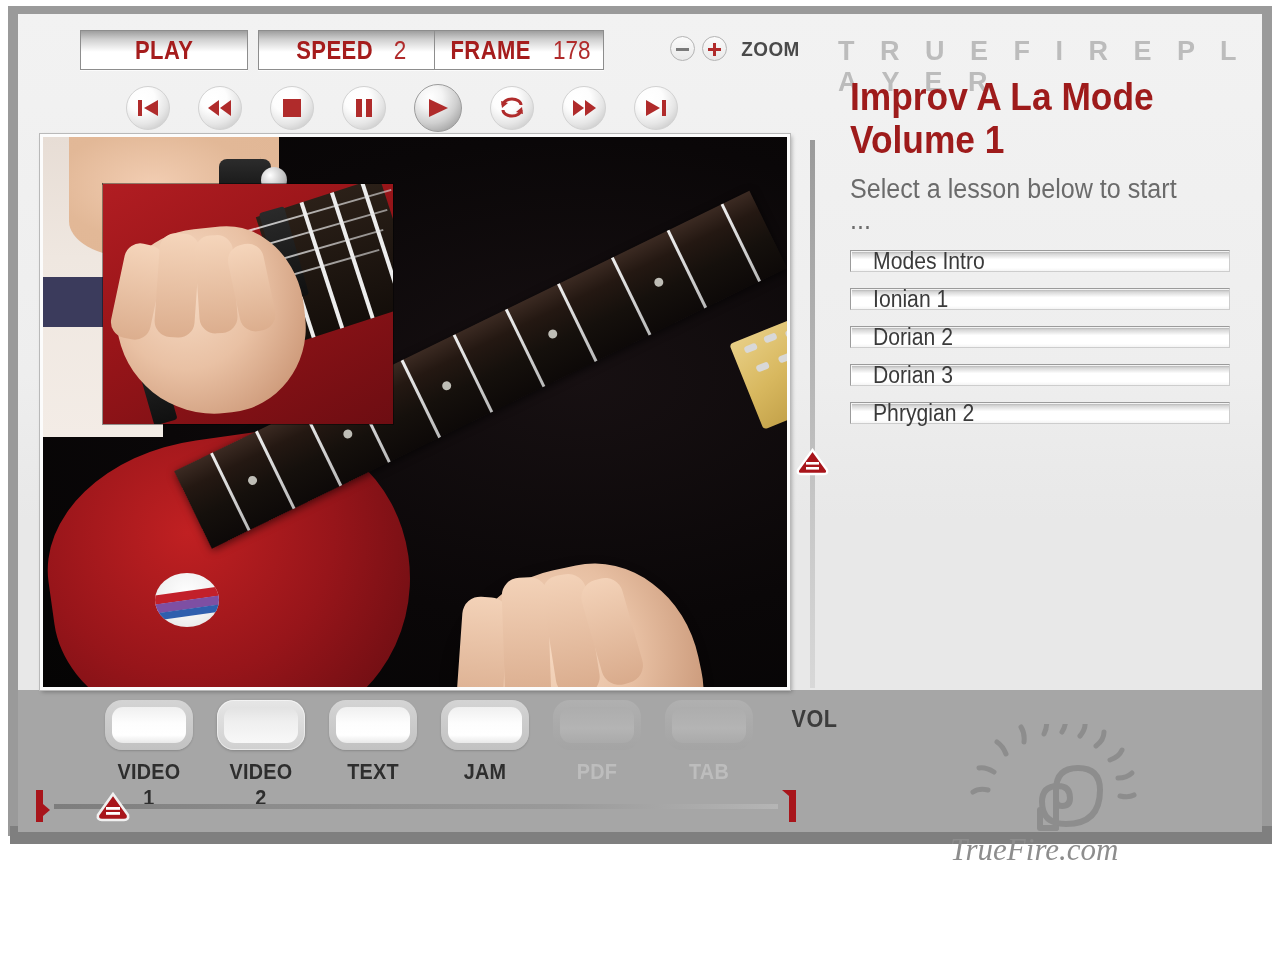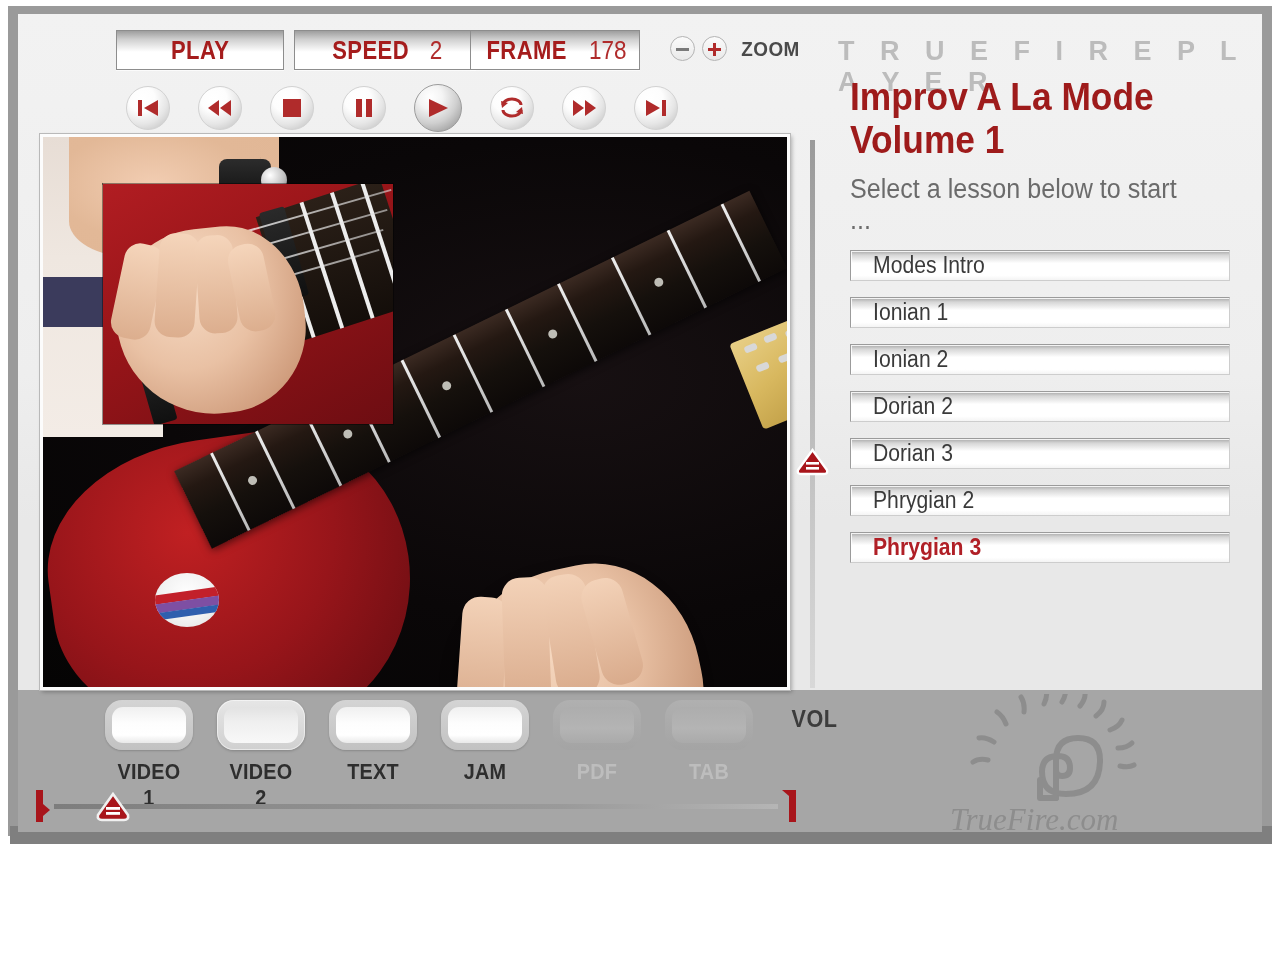--- a/index.html
+++ b/index.html
@@ -45,21 +45,20 @@
   .statusfield {
     position: absolute;
     height: 40px;
     border: 1px solid #8d8d8d;
     background: linear-gradient(180deg, #9e9e9e 0%, #cfcfcf 22%, #ffffff 55%, #ffffff 100%);
     display: flex;
     align-items: center;
     justify-content: center;
     gap: 14px;
     box-shadow: 0 1px 0 rgba(255,255,255,.7);
-    margin-left: 36px;
   }
   .sf-label {
     font-family: "Liberation Sans Narrow", "Liberation Sans", sans-serif;
     font-weight: bold;
     font-size: 25px;
     color: #a51c1c;
     letter-spacing: .5px;
     transform: scaleX(.88);
     transform-origin: center;
   }
@@ -312,21 +311,21 @@
     margin-top: 12px;
     font-family: "Liberation Sans Narrow","Liberation Sans",sans-serif;
     font-weight: normal;
     font-size: 27px;
     color: #6b6b6b;
     transform: scaleX(.93); transform-origin: left top;
   }
   #lesson-list { margin-top: 14px; }
   .lesson-item {
     position: relative;
-    height: 31px;
+    height: 22px;
     margin-bottom: 16px;
     padding-left: 22px;
     display: flex; align-items: center;
     background: linear-gradient(180deg,#a8a8a8 0%,#d6d6d6 14%,#ffffff 42%,#ffffff 84%,#f4f4f4 100%);
     border: 1px solid #9b9b9b;
     border-right-color: #cdcdcd;
     border-bottom-color: #cdcdcd;
     box-shadow: inset 1px 1px 0 rgba(255,255,255,.85);
   }
   .lesson-item .lbl {
@@ -398,21 +397,21 @@
   .marker {
     position: absolute; top: 0; width: 14px; height: 32px;
   }
   #marker-in  { left: 0px; }
   #marker-out { left: 746px; }
   #scrub-thumb { position: absolute; left: 58px; top: 1px; width: 38px; height: 32px; }
 
   
   #logo {
     position: absolute;
-    left: 944px; top: 694px;
+    left: 944px; top: 724px;
     width: 230px; height: 142px;
     color: #a16207;
   }
 </style>
 </head>
 <body>
 
 <div id="app-window">
 
   <div class="torn torn-top"></div>
@@ -585,33 +584,27 @@
 Volume 1</div>
     <div id="lesson-subtitle">Select a lesson below to start ...</div>
     <div id="lesson-list">
         <div class="lesson-item">
           <span class="lbl">Modes Intro</span>
         </div>
         <div class="lesson-item">
           <span class="lbl">Ionian 1</span>
         </div>
         <div class="lesson-item">
-          <span class="lbl">Ionian 2</span>
-        </div>
-        <div class="lesson-item">
           <span class="lbl">Dorian 2</span>
         </div>
         <div class="lesson-item">
           <span class="lbl">Dorian 3</span>
         </div>
         <div class="lesson-item">
           <span class="lbl">Phrygian 2</span>
-        </div>
-        <div class="lesson-item active">
-          <span class="lbl">Phrygian 3</span>
         </div>
       </div>
   </div>
 
   <div id="tabs">
       <div class="tab">
         <div class="cap">
           <div class="inner"></div>
         </div>
         <div class="tlabel">VIDEO 1</div>

